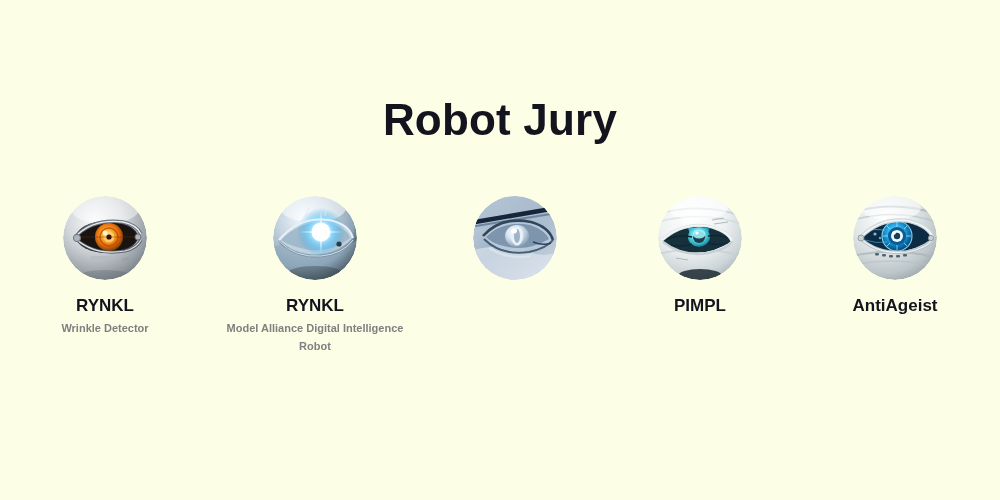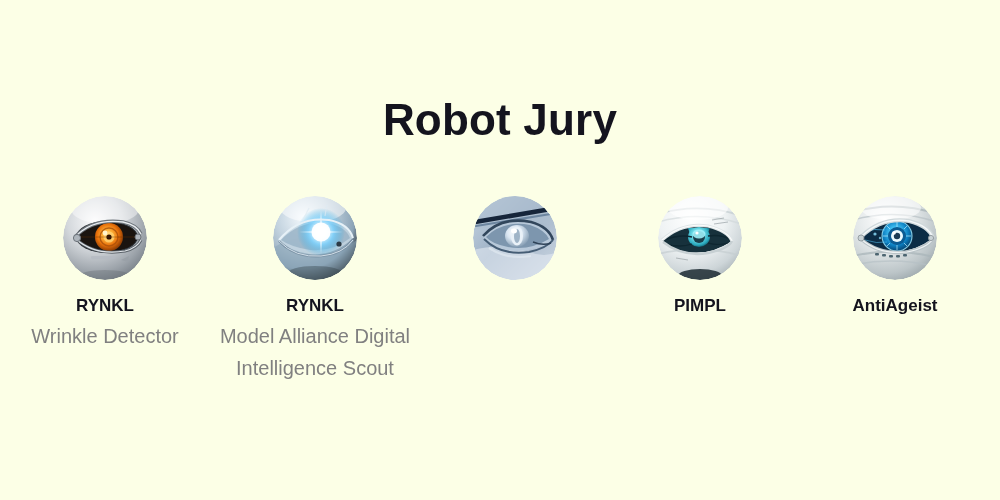--- a/index.html
+++ b/index.html
@@ -78,22 +78,22 @@
     margin-top: 13px;
     font-size: 17px;
     font-weight: bold;
     color: #14141e;
     line-height: 1.55;
     max-width: 180px;
   }
 
   .juror-desc {
     margin-top: 1px;
-    font-size: 20px;
-    font-weight: normal;
+    font-size: 11px;
+    font-weight: bold;
     color: #808080;
     line-height: 1.6;
     max-width: 200px;
   }
 
   .juror-desc:empty { display: none; }
 </style>
 </head>
 <body>
 
@@ -202,21 +202,21 @@
             <path d="M6 45 Q22 62 48 60 Q70 58 80 44" fill="none" stroke="#dbe7ef" stroke-width="0.9"></path>
             <circle cx="66" cy="48" r="2.6" fill="#2c3a45"></circle>
             <path d="M30 24 L36 12" stroke="#dfeaf2" stroke-width="1.2" opacity="0.7"></path>
             <path d="M52 20 L54 8" stroke="#dfeaf2" stroke-width="1.2" opacity="0.7"></path>
             <ellipse cx="42" cy="78" rx="28" ry="8" fill="#4e6headers" opacity="0.2"></ellipse>
             <ellipse cx="42" cy="78" rx="28" ry="8" fill="#4e636f" opacity="0.22"></ellipse>
           </g>
         </svg>
       </div>
       <div class="juror-name">RYNKL</div>
-      <div class="juror-desc">Model Alliance Digital Intelligence Scout</div>
+      <div class="juror-desc">Model Alliance Digital Intelligence Robot</div>
     </div>
 
     <div class="juror juror-2">
       <div class="avatar">
         <svg viewBox="0 0 84 84" xmlns="http://www.w3.org/2000/svg">
           <defs>
             <linearGradient id="r2sph" x1="0" y1="0" x2="1" y2="1">
               <stop offset="0%" stop-color="#c8d6e4"></stop>
               <stop offset="45%" stop-color="#9fb2c6"></stop>
               <stop offset="100%" stop-color="#cfd9e4"></stop>

